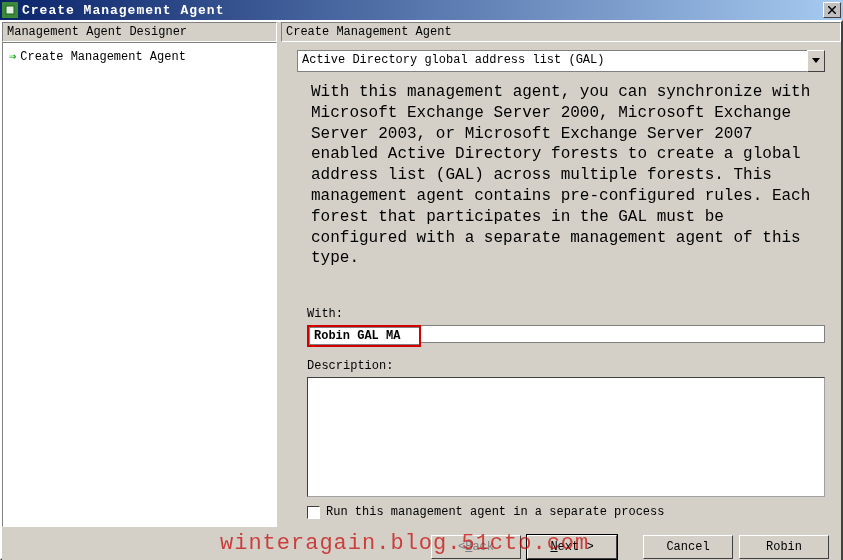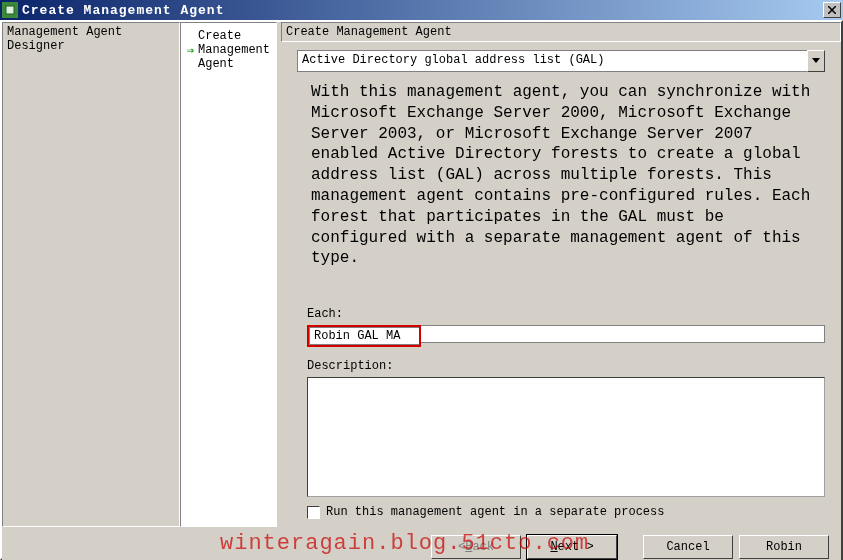--- a/index.html
+++ b/index.html
@@ -69,20 +69,21 @@
     font-size: 12px;
     background: #d4d0c8;
     border: 1px solid #808080;
     border-right-color:#fff;
     border-bottom-color:#fff;
     padding: 2px 4px;
   }
   .left-panel {
     width: 275px;
     display: flex;
+    flex-direction: column;
   }
   .left-body {
     flex: 1;
     background: #fff;
     border: 1px solid #808080;
     border-right-color:#fff;
     border-bottom-color:#fff;
     padding: 4px;
     font-family: "Courier New", monospace;
     font-size: 12px;
@@ -264,24 +265,24 @@
             <svg width="8" height="6" viewBox="0 0 8 6">
                 <polygon points="0,0 8,0 4,5" fill="#000"></polygon>
               </svg>
           </div>
         </div>
 
         <div class="desc-text">With this management agent, you can synchronize with Microsoft Exchange Server 2000, Microsoft Exchange Server 2003, or Microsoft Exchange Server 2007 enabled Active Directory forests to create a global address list (GAL) across multiple forests.  This management agent contains pre-configured rules. Each forest that participates in the GAL must be configured with a separate management agent of this type.</div>
 
         <div style="height:36px"></div>
 
-        <div class="label-row">Each:</div>
+        <div class="label-row">With:</div>
         <div class="name-input-wrap">
           <span class="name-box-red">
-            <input class="name-input" style="width: 110px; border-right: none;" value="Robin GAL MA">
+            <input class="name-input" style="width: 110px; border-right: none; font-weight: bold;" value="Robin GAL MA">
           </span>
           <input class="name-input" style="border-left: none;">
         </div>
 
         <div class="label-row">Description:</div>
         <div class="textarea" contenteditable="true" style=""></div>
 
         <div class="spacer-flex"></div>
 
         <div class="checkbox-row">

